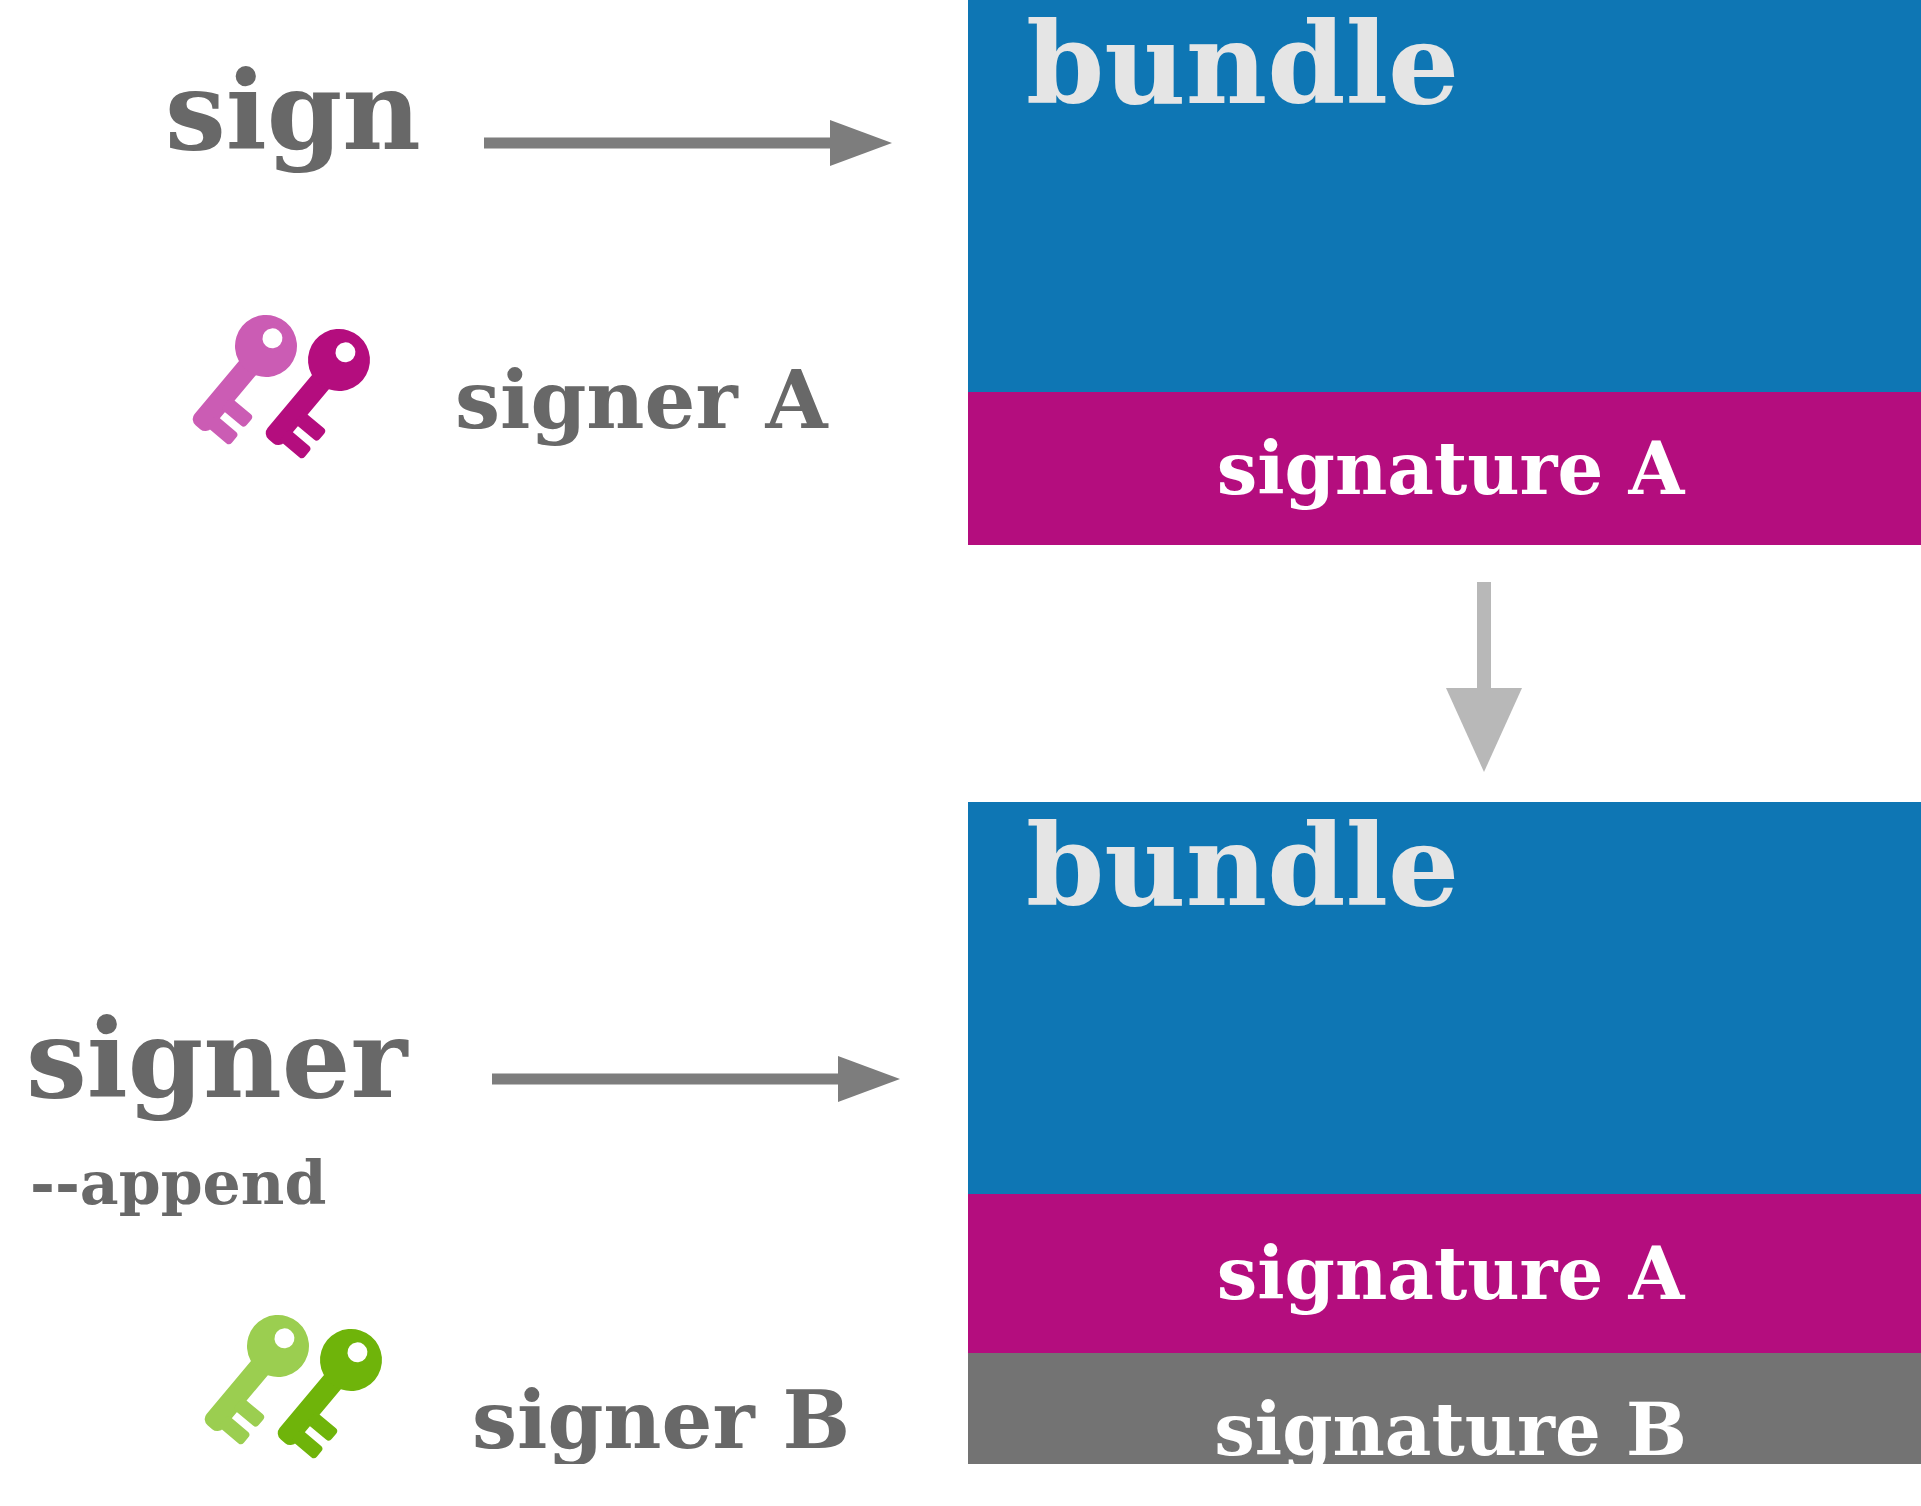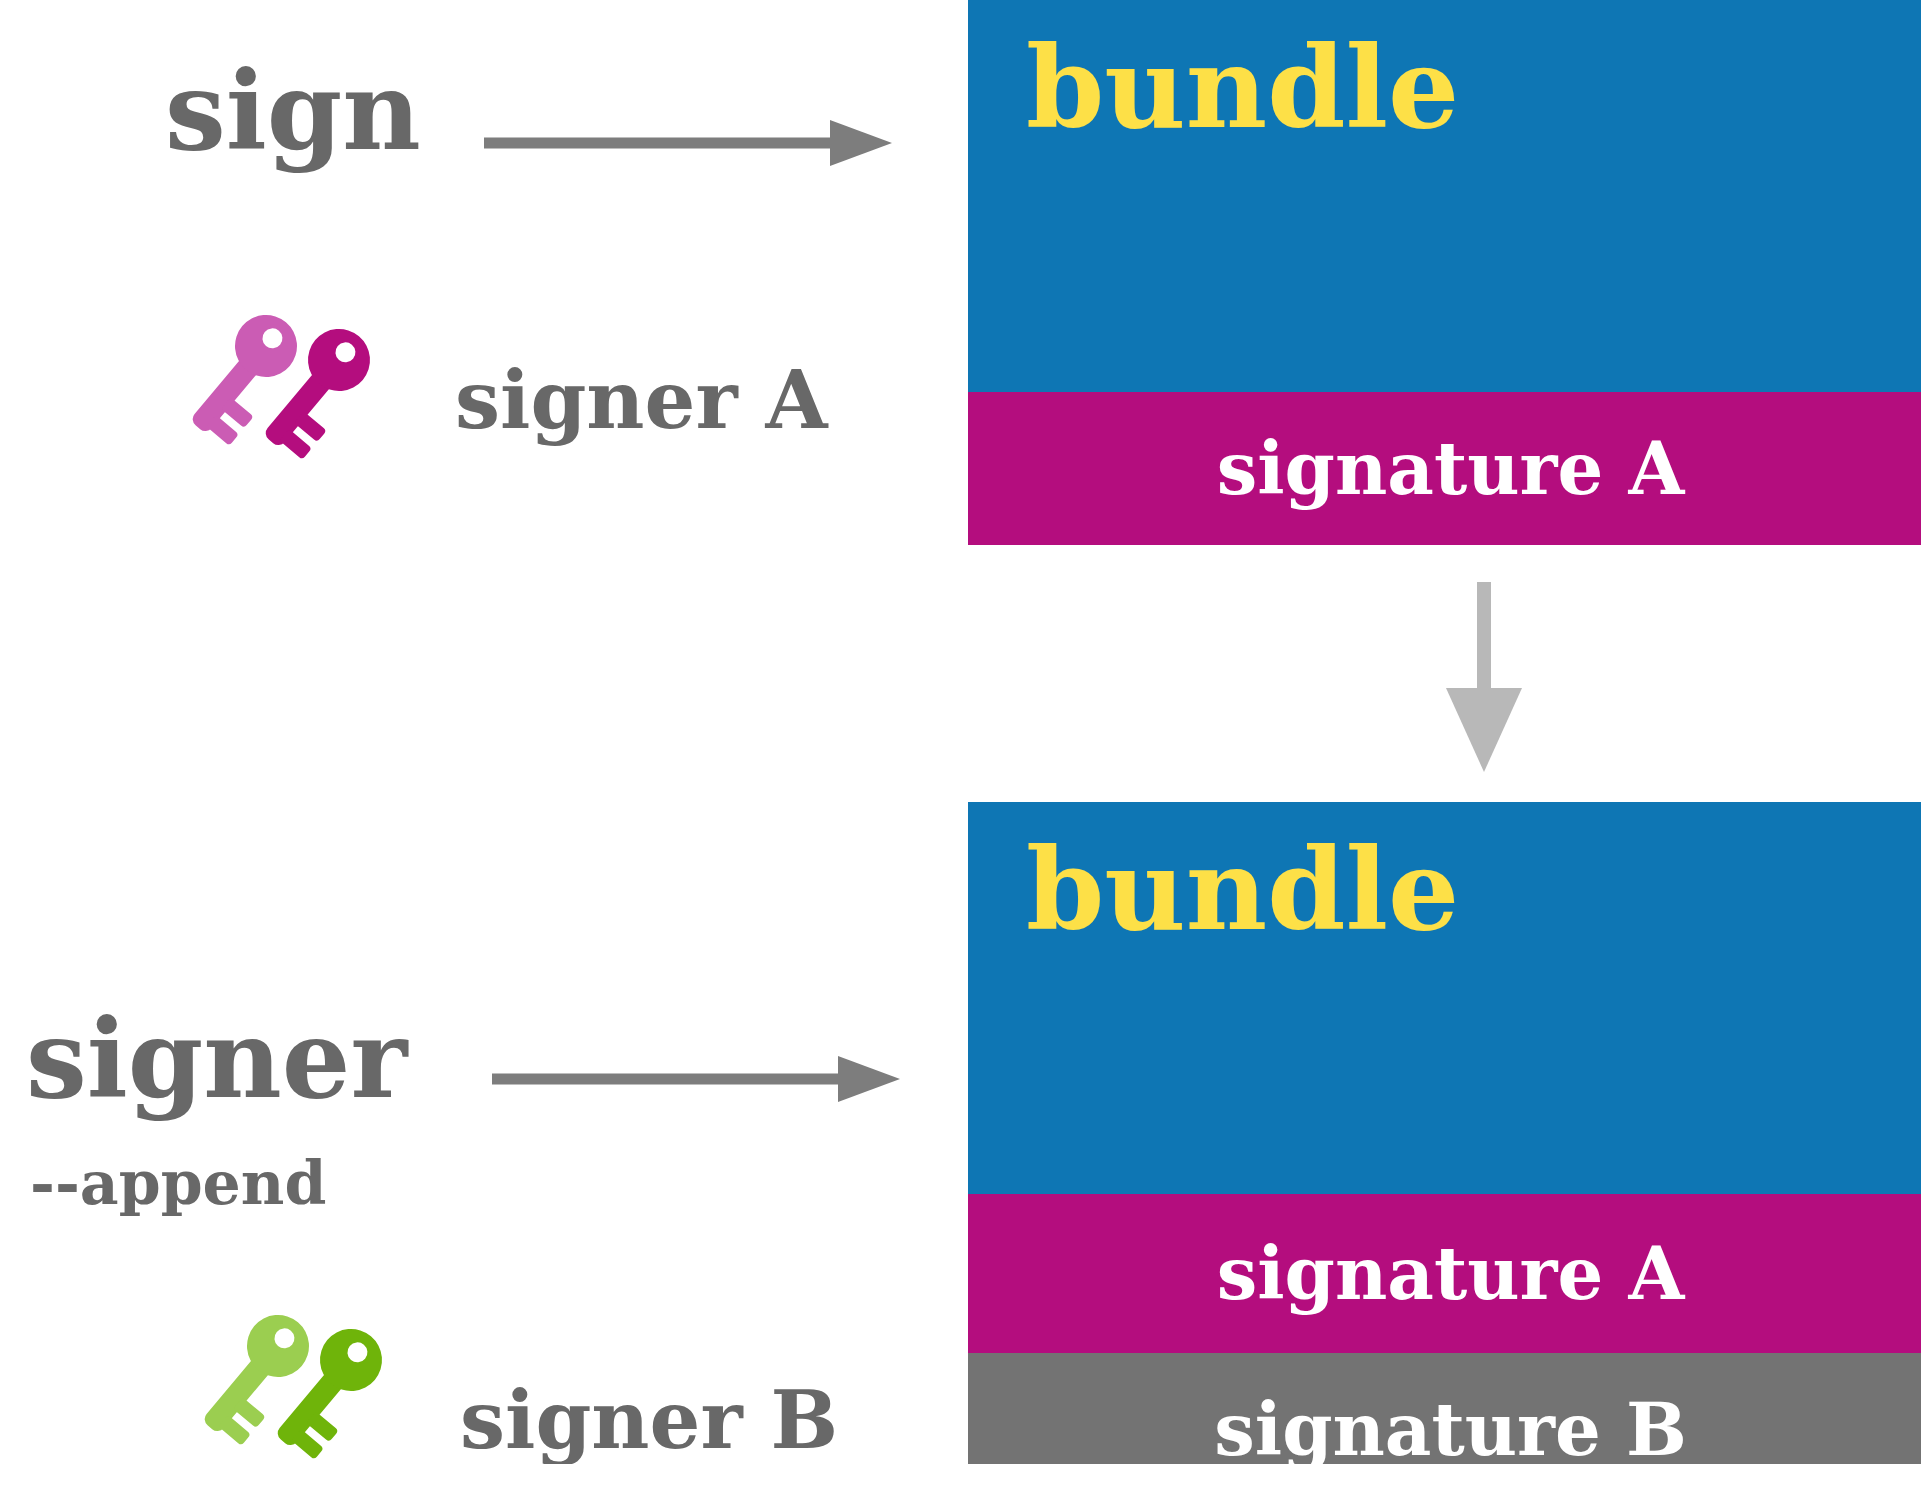--- a/index.html
+++ b/index.html
@@ -34,22 +34,22 @@
   }
 
   .bundle-box {
     left: 968px;
     width: 953px;
     overflow: hidden;
   }
   .bundle-title {
     position: absolute;
     left: 58px;
-    top: 24px;
-    color: #fde047;
+    top: 0;
+    color: #e5e5e5;
     font-size: 112px;
     line-height: 1.15;
   }
   .sig-band {
     position: absolute;
     left: 0;
     width: 100%;
     display: flex;
     align-items: center;
     justify-content: center;
@@ -68,21 +68,21 @@
 
   #bundle-top   { top: 0; height: 545px; }
   #band-top-a   { bottom: 0; height: 153px; }
 
   #down-arrow   { left: 1438px; top: 582px; width: 92px; height: 190px; }
 
   #resign-label { left: 26px;  top: 1000px; }
   #append-label { left: 30px;  top: 1150px; }
   #arrow-resign { left: 488px; top: 1036px; width: 415px; height: 85px; }
   #keys-b       { left: 192px; top: 1298px; width: 245px; height: 180px; }
-  #signer-b     { left: 460px; top: 1376px; text-align: right; }
+  #signer-b     { left: 472px; top: 1376px; text-align: right; }
 
   #bundle-bottom { top: 802px; height: 704px; }
   #band-bot-a    { bottom: 153px; height: 159px; }
   #band-bot-b    { bottom: 0; height: 153px; }
 
   svg { display: block; width: 100%; height: 100%; }
 </style>
 </head>
 <body>
 

